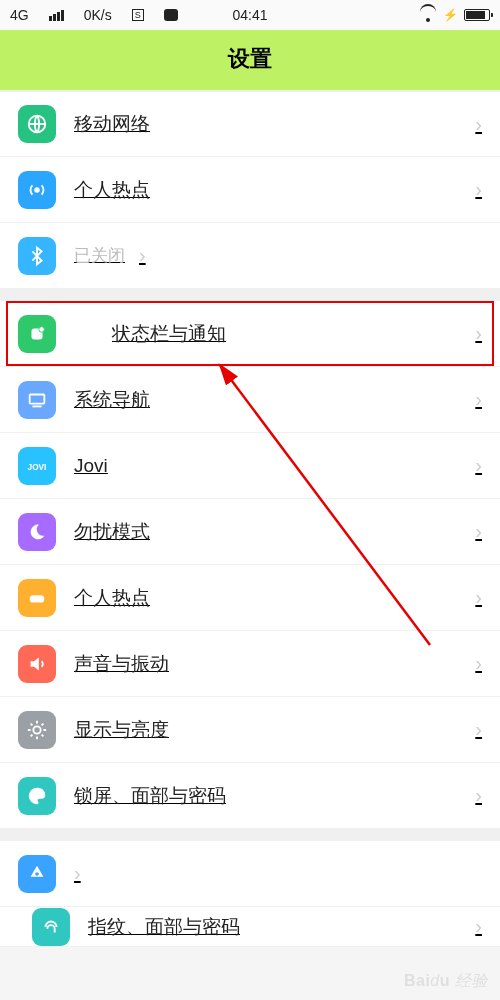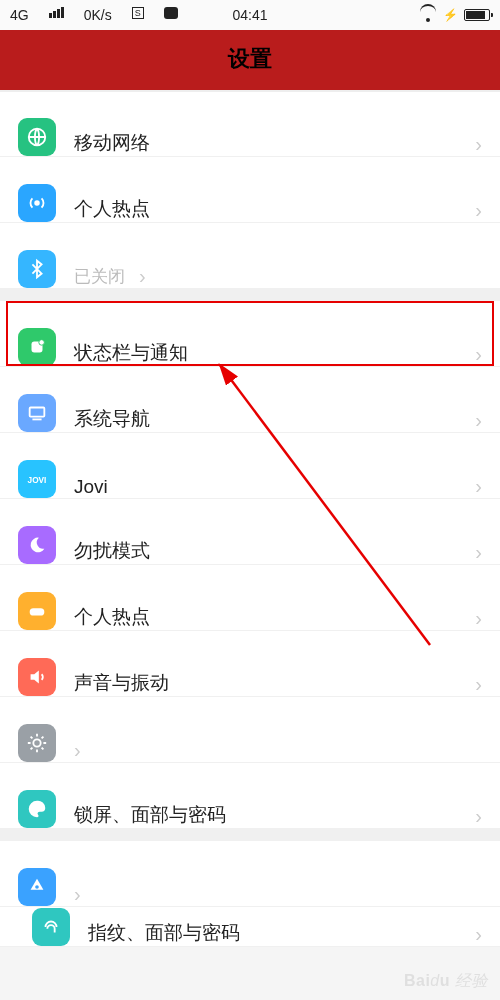--- a/index.html
+++ b/index.html
@@ -1,42 +1,42 @@
 <!DOCTYPE html>
 <html><head>
 <meta charset="utf-8">
 <style>
   * { box-sizing: border-box; margin: 0; padding: 0; }
   html, body { width: 500px; height: 1000px; font-family: -apple-system, "Helvetica Neue", Arial, sans-serif; background: #f2f2f2; overflow: hidden; }
   .screen { width: 500px; height: 1000px; background: #f5f5f5; position: relative; }
 
   
   .statusbar { height: 30px; background: #fafafa; display: flex; align-items: center; padding: 0 10px; font-size: 14px; color: #222; position: relative; }
-  .sb-left { display: flex; align-items: flex-start; gap: 20px; }
+  .sb-left { display: flex; align-items: center; gap: 20px; }
   .sb-center { position: absolute; left: 50%; transform: translateX(-50%); font-weight: 500; }
   .sb-right { margin-left: auto; display: flex; align-items: center; gap: 6px; }
   .sig-bars { display: inline-flex; align-items: flex-end; gap: 1px; }
   .sig-bars span { width: 3px; background: #222; display: inline-block; }
   .sig-bars span:nth-child(1){height:5px}.sig-bars span:nth-child(2){height:7px}.sig-bars span:nth-child(3){height:9px}.sig-bars span:nth-child(4){height:11px}
   .wifi { width: 18px; height: 14px; position: relative; }
   .wifi::before { content:""; position:absolute; bottom:0; left:50%; transform:translateX(-50%); width:4px; height:4px; background:#222; border-radius:50%; }
   .wifi::after { content:""; position:absolute; bottom:0; left:50%; transform:translateX(-50%); width:16px; height:16px; border:2px solid #222; border-bottom:none; border-left:none; border-right:none; border-radius:16px 16px 0 0; }
   .batt { width: 26px; height: 12px; border:1.5px solid #222; border-radius:2px; position:relative; }
   .batt::after { content:""; position:absolute; right:-4px; top:3px; width:2px; height:4px; background:#222; border-radius:0 1px 1px 0;}
   .batt .lvl { position:absolute; left:1px; top:1px; bottom:1px; width:80%; background:#222; }
   .chat-bubble { width:14px; height:12px; background:#222; border-radius:3px; position:relative; }
   .chat-bubble::after{content:"";position:absolute;bottom:-3px;left:3px;border:3px solid transparent;border-top-color:#222;}
   .sbox { width:12px; height:12px; border:1.5px solid #222; display:inline-flex; align-items:center; justify-content:center; font-size:9px; line-height:1;}
 
   
-  .title { text-align: center; font-size: 22px; font-weight: 600; padding: 14px 16px 16px; background: #b91c1c; border-bottom: 1px solid #eee; }
+  .title { text-align: center; font-size: 22px; font-weight: 600; padding: 14px 16px 16px; background: #bef264; border-bottom: 1px solid #eee; }
 
   
   .group-gap { height: 12px; background: #f0f0f0; }
-  .row { display: flex; align-items: flex-end; height: 66px; padding: 0 18px; background: #fff; border-bottom: 1px solid #f0f0f0; position: relative; }
+  .row { display: flex; align-items: center; height: 66px; padding: 0 18px; background: #fff; border-bottom: 1px solid #f0f0f0; position: relative; text-decoration: underline; }
   .row.partial-top { border-top: 1px solid #eee; }
   .row.cut { height: 40px; overflow:hidden;padding-left:32px; }
   .icon { width: 38px; height: 38px; border-radius: 9px; margin-right: 18px; flex-shrink: 0; display:flex; align-items:center; justify-content:center; }
   .icon svg { width: 22px; height: 22px; }
   .label { font-size: 19px; color: #222; flex: 1; }
   .value { font-size: 17px; color: #bbb; margin-right: 14px; }
   .chev { color: #ccc; font-size: 20px; }
 
   
   .c-green   { background:#26c281; }
@@ -116,21 +116,21 @@
       <svg viewBox="0 0 24 24" fill="none" stroke="#fff" stroke-width="2">
           <path d="M7 7l10 10-5 4V3l5 4L7 17"></path>
         </svg>
     </div>
     <div class="value">已关闭</div>
     <div class="chev">›</div>
   </div>
 
   <div class="group-gap"></div>
 
-  <div class="row" style="position:relative;">
+  <div class="row" style="position:relative;gap:38px;">
     <div class="icon c-green2">
       <svg viewBox="0 0 24 24" fill="#fff">
           <rect x="6" y="6" width="12" height="12" rx="3"></rect>
           <circle cx="17" cy="7" r="3" fill="#fff" stroke="#2fc96b" stroke-width="1"></circle>
         </svg>
     </div>
     <div class="label">状态栏与通知</div>
     <div class="chev">›</div>
     <div class="hl"></div>
   </div>
@@ -187,20 +187,21 @@
     <div class="chev">›</div>
   </div>
 
   <div class="row">
     <div class="icon c-grey">
       <svg viewBox="0 0 24 24" fill="none" stroke="#fff" stroke-width="2">
           <circle cx="12" cy="12" r="4"></circle>
           <path d="M12 2v3M12 19v3M2 12h3M19 12h3M5 5l2 2M17 17l2 2M17 7l2-2M5 19l2-2"></path>
         </svg>
     </div>
+    <div class="label">显示与亮度</div>
     <div class="chev">›</div>
   </div>
 
   <div class="row">
     <div class="icon c-teal">
       <svg viewBox="0 0 24 24" fill="#fff">
           <path d="M12 3a9 9 0 1 0 0 18c2 0 2-2 1-3s0-3 2-3h2a4 4 0 0 0 4-4 8 8 0 0 0-9-8z"></path>
         </svg>
     </div>
     <div class="label">锁屏、面部与密码</div>

